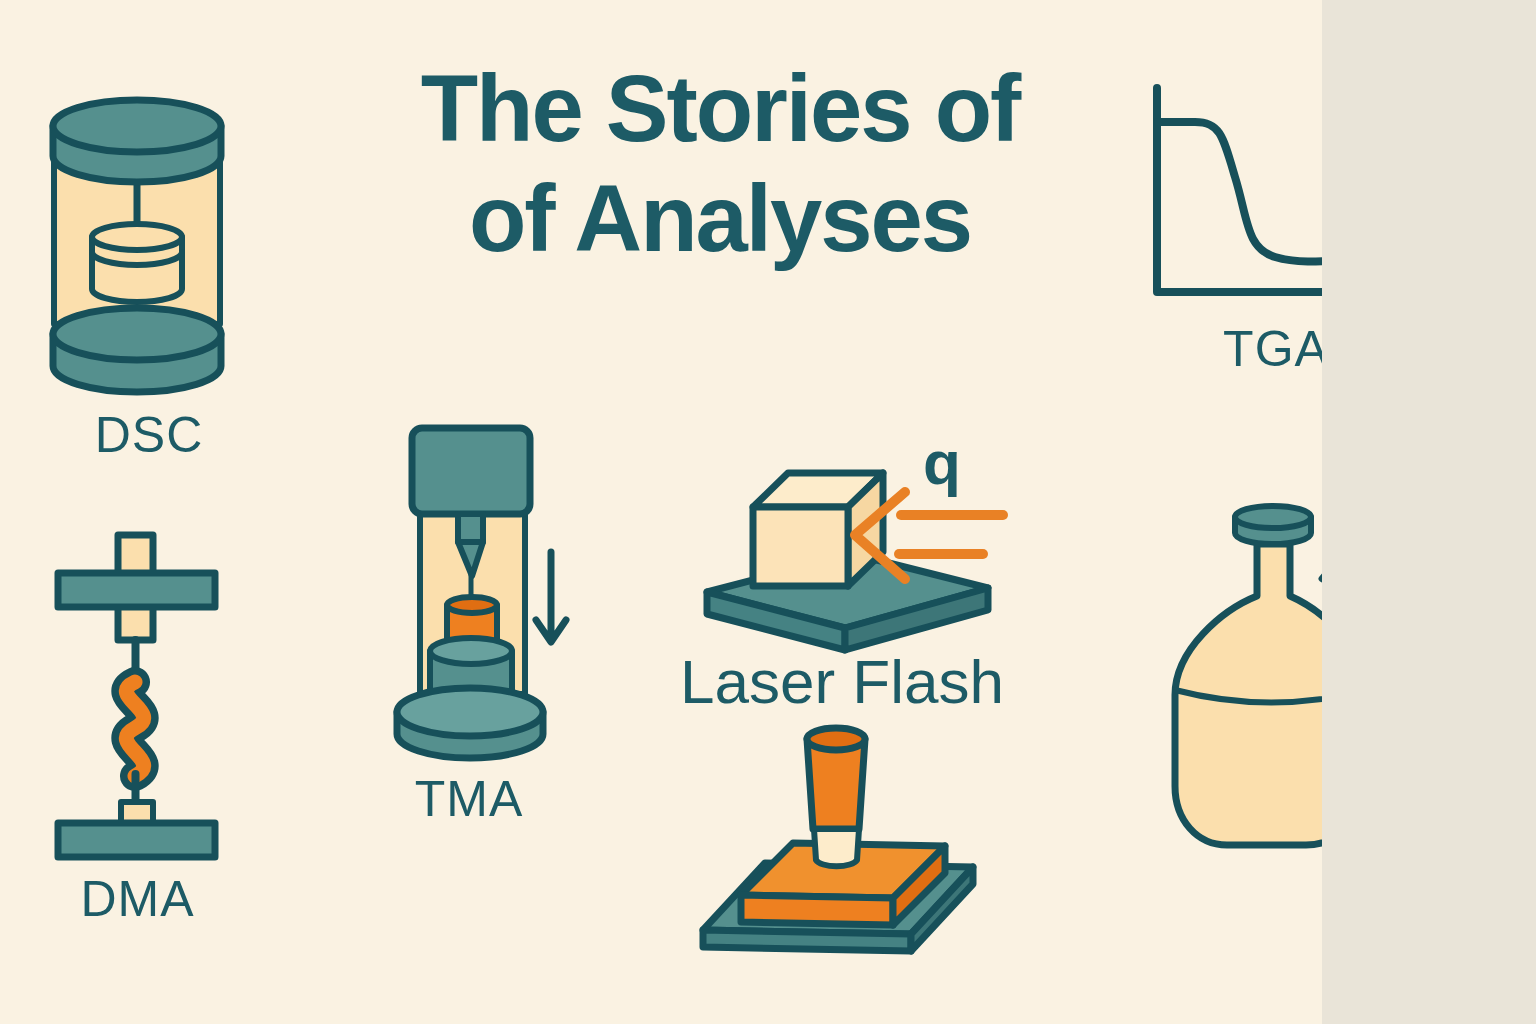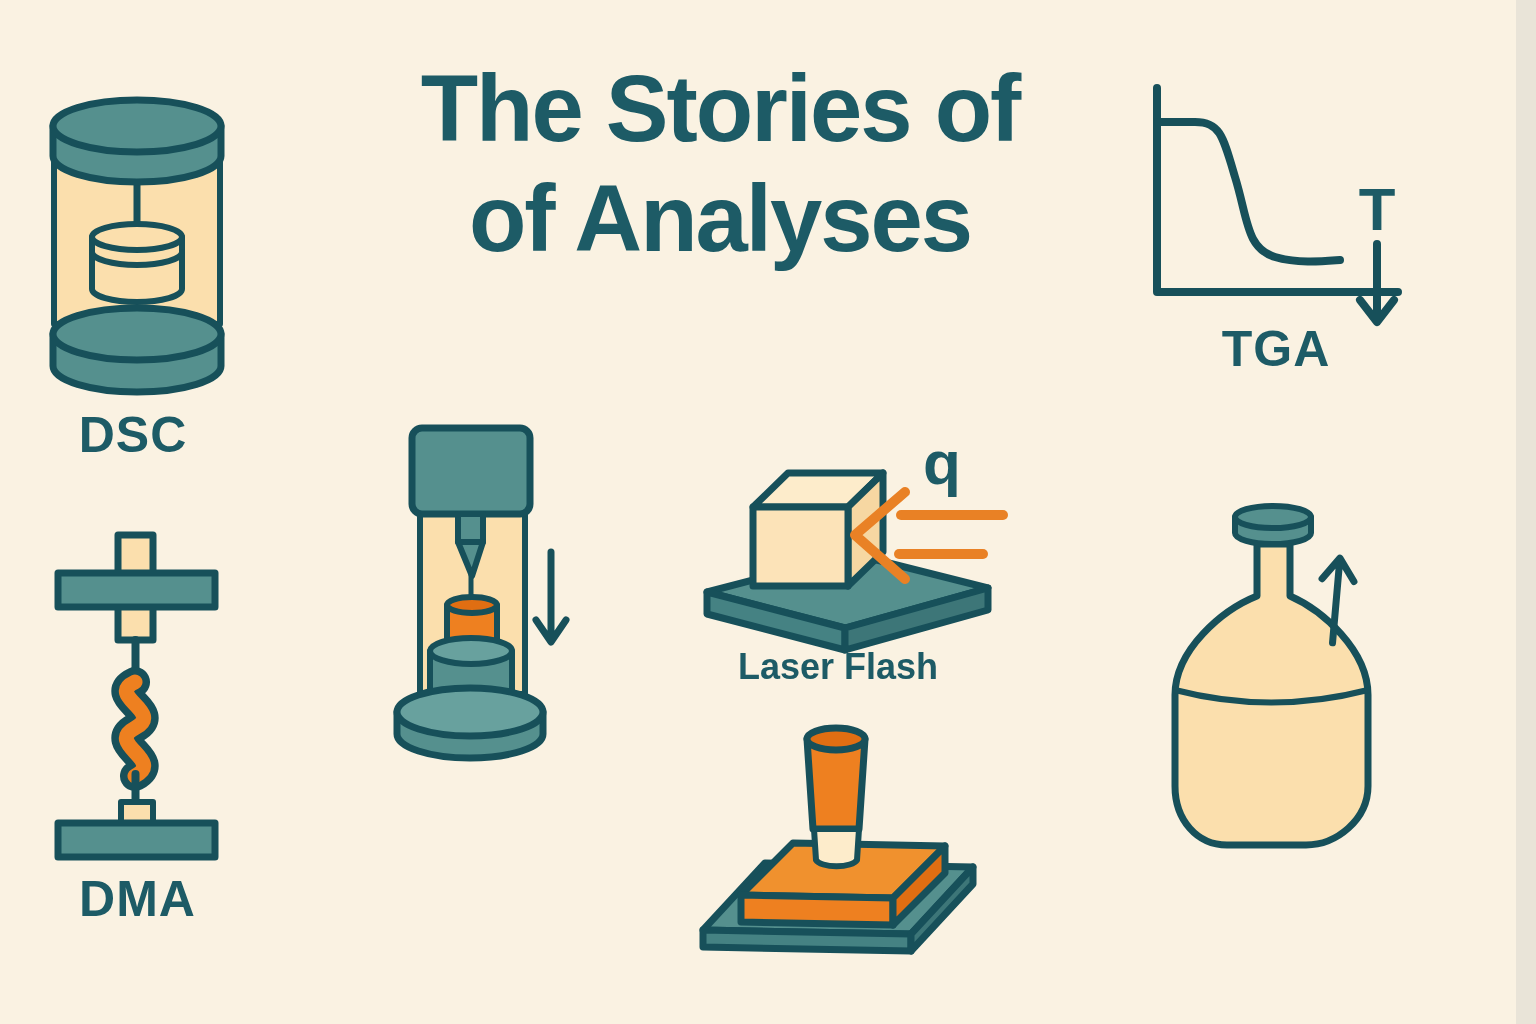--- a/index.html
+++ b/index.html
@@ -3,33 +3,33 @@
 <meta charset="utf-8">
 <style>
   :root{
     --bg:#faf2e2; --ink:#17505a; --text:#1d5b66;
     --teal:#55908e; --tealLight:#68a19e; --tealDark:#458283; --tealDarker:#3d7678;
     --peach:#fbdfad; --peachLight:#fdeccb; --peachMid:#fce3b8; --peachDeep:#f6d7a2;
     --orange:#ee8020; --orangeDeep:#e06e12; --orangeSlab:#f0912e; --arrowOrange:#e98125;
   }
   html,body{margin:0;padding:0;background:#e9e4d8;}
   .stage{
-    position:relative;width:1516px;height:1024px;background:var(--bg);
+    position:relative;width:1322px;height:1024px;background:var(--bg);
     font-family:"Liberation Sans","DejaVu Sans",sans-serif;overflow:hidden;
   }
   .abs{position:absolute;}
   .title{
     position:absolute;left:230px;top:54px;width:980px;text-align:center;
     color:var(--text);font-weight:700;font-size:94px;line-height:110px;letter-spacing:-2px;
   }
   .label{
-    position:absolute;color:var(--text);font-weight:700;font-size:50px;
+    position:absolute;color:var(--text);font-weight:400;font-size:50px;
     text-align:center;letter-spacing:1px;white-space:nowrap;
   }
-  .label.small{font-size:36px;letter-spacing:0;}
+  .label.small{font-size:62px;letter-spacing:0;}
   svg{position:absolute;overflow:visible;}
   .s5{stroke:var(--ink);stroke-width:5;stroke-linejoin:round;stroke-linecap:round;}
   .s6{stroke:var(--ink);stroke-width:6;stroke-linejoin:round;stroke-linecap:round;}
   .s7{stroke:var(--ink);stroke-width:7;stroke-linejoin:round;stroke-linecap:round;}
   .s8{stroke:var(--ink);stroke-width:8;stroke-linejoin:round;stroke-linecap:round;}
   .nf{fill:none;}
   .fTeal{fill:var(--teal);} .fTealL{fill:var(--tealLight);}
   .fTealD{fill:var(--tealDark);} .fTealDD{fill:var(--tealDarker);}
   .fPeach{fill:var(--peach);} .fPeachL{fill:var(--peachLight);}
   .fPeachM{fill:var(--peachMid);} .fPeachD{fill:var(--peachDeep);}
@@ -53,21 +53,21 @@
     <rect x="12" y="50" width="166" height="190" class="fPeach s6"></rect>
     <path d="M95,92 V152" class="nf s7"></path>
     <path d="M50,153 V205 A45,13 0 0 0 140,205 V153" class="fPeach s6"></path>
     <ellipse cx="95" cy="153" rx="45" ry="13" class="fPeach s6"></ellipse>
     <path d="M50,168 A45,13 0 0 0 140,168" class="nf s6"></path>
     <path d="M11,42 V72 A84,26 0 0 0 179,72 V42" class="fTeal s7"></path>
     <ellipse cx="95" cy="42" rx="84" ry="26" class="fTeal s7"></ellipse>
     <path d="M11,250 V282 A84,26 0 0 0 179,282 V250" class="fTeal s7"></path>
     <ellipse cx="95" cy="250" rx="84" ry="26" class="fTeal s7"></ellipse>
   </svg>
-  <div class="label" style="left:38px;top:406px;width:190px;">DSC</div>
+  <div class="label" style="left:54px;top:406px;width:190px;">DSC</div>
 
   <svg class="abs" style="left:1140px;top:82px;" width="272" height="260" viewBox="0 0 272 260">
     <path d="M17,6 V210 H258" class="nf s8"></path>
     <path d="M18,40 H55 C80,40 83,54 95,95 C108,137 106,166 135,175 C158,182 186,179 200,178" class="nf s8"></path>
     <text x="237" y="148" text-anchor="middle" font-size="60" class="svgtext">T</text>
     <path d="M237,162 V238 M220,218 L237,240 L254,218" class="nf s8"></path>
   </svg>
   <div class="label" style="left:1140px;top:320px;width:272px;">TGA</div>
 
   <svg class="abs" style="left:55px;top:528px;" width="165" height="332" viewBox="0 0 165 332">
@@ -89,20 +89,21 @@
     <path d="M65,118 L90,118 L79,152 Z" class="fTeal s6"></path>
     <path d="M78,150 V174" class="nf s5"></path>
     <path d="M54,181 V227 A25,8 0 0 0 104,227 V181" class="fOrange s6"></path>
     <ellipse cx="79" cy="181" rx="25" ry="8" class="fOrangeD s6"></ellipse>
     <path d="M37,227 V277 A41,13 0 0 0 119,277 V227" class="fTeal s6"></path>
     <ellipse cx="78" cy="227" rx="41" ry="13" class="fTealL s6"></ellipse>
     <path d="M4,288 V310 A73,24 0 0 0 150,310 V288" class="fTeal s7"></path>
     <ellipse cx="77" cy="288" rx="73" ry="24" class="fTealL s7"></ellipse>
     <path d="M158,128 V214 M143,196 L158,218 L173,196" class="nf s7"></path>
   </svg>
+  <div class="label" style="left:389px;top:770px;width:160px;">TMA</div>
 
   <svg class="abs" style="left:695px;top:440px;" width="315" height="195" viewBox="0 0 315 195">
     <polygon points="12,152 158,114 293,148 150,188" class="fTeal s7"></polygon>
     <polygon points="12,152 150,188 150,210 12,174" class="fTealD s7"></polygon>
     <polygon points="150,188 293,148 293,170 150,210" class="fTealDD s7"></polygon>
     <polygon points="58,67 93,33 188,33 153,67" class="fPeachL s7"></polygon>
     <polygon points="153,67 188,33 188,112 153,146" class="fPeachD s7"></polygon>
     <rect x="58" y="67" width="95" height="79" class="fPeachM s7"></rect>
     <path d="M210,52 L160,95 L210,139" class="arrowO"></path>
     <path d="M206,75 H308" class="arrowO"></path>

